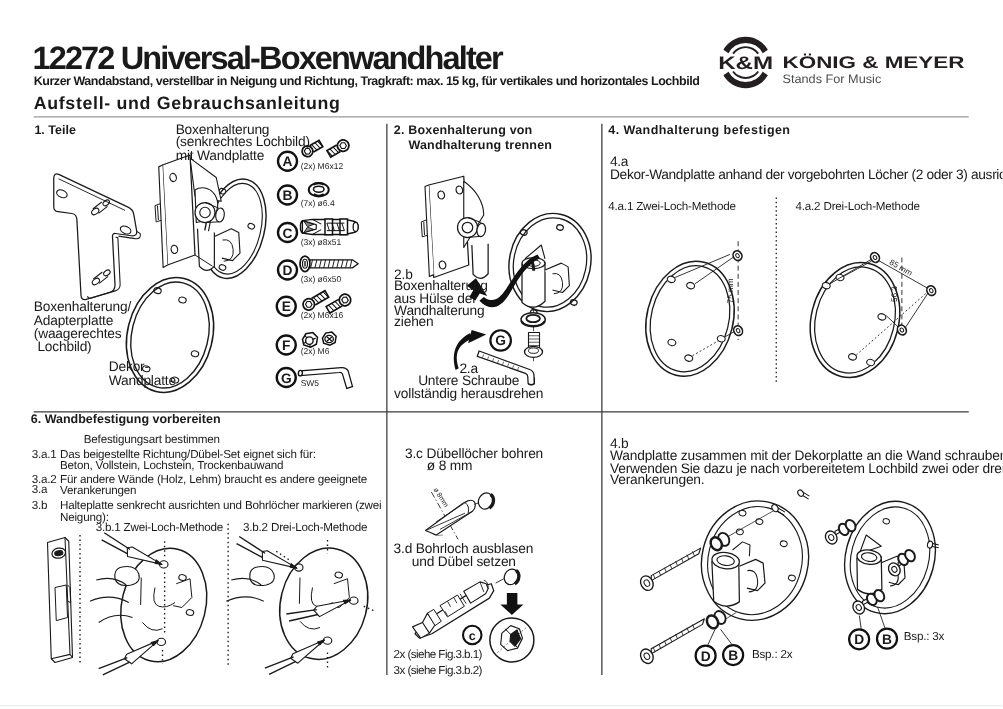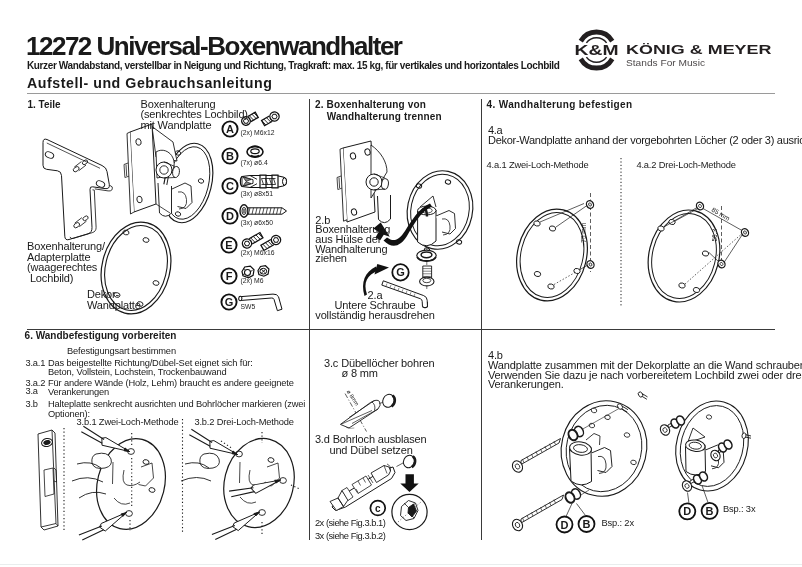--- a/index.html
+++ b/index.html
@@ -60,21 +60,21 @@
 <div class="abs t2" style="left:25.4px;top:346.3px;margin-top:40px;">3.a</div>
 <div class="abs t2" style="left:48px;top:346.3px;margin-left:19px;">Befestigungsart bestimmen</div>
 <div class="abs t2" style="left:25.4px;top:358.3px;">3.a.1</div>
 <div class="abs t2" style="left:48px;top:358.3px;">Das beigestellte Richtung/Dübel-Set eignet sich für:</div>
 <div class="abs t2" style="left:48px;top:367.4px;">Beton, Vollstein, Lochstein, Trockenbauwand</div>
 <div class="abs t2" style="left:25.4px;top:378.1px;">3.a.2</div>
 <div class="abs t2" style="left:48px;top:378.1px;">Für andere Wände (Holz, Lehm) braucht es andere geeignete</div>
 <div class="abs t2" style="left:48px;top:387px;">Verankerungen</div>
 <div class="abs t2" style="left:25.4px;top:399px;">3.b</div>
 <div class="abs t2" style="left:48px;top:399px;">Halteplatte senkrecht ausrichten und Bohrlöcher markieren (zwei</div>
-<div class="abs t2" style="left:48px;top:408.7px;">Optionen):</div>
+<div class="abs t2" style="left:48px;top:408.7px;">Neigung):</div>
 <div class="abs t2" style="left:76.5px;top:416.6px;">3.b.1 Zwei-Loch-Methode</div>
 <div class="abs t2" style="left:194.4px;top:416.6px;">3.b.2 Drei-Loch-Methode</div>
 
 <div class="abs t" style="left:324px;top:357.6px;line-height:10.5px;">3.c Dübellöcher bohren<br>&nbsp;&nbsp;&nbsp;&nbsp;&nbsp;&nbsp;ø 8 mm</div>
 <div class="abs t" style="left:314.9px;top:434.4px;line-height:10.6px;">3.d Bohrloch ausblasen<br>&nbsp;&nbsp;&nbsp;&nbsp;&nbsp;und Dübel setzen</div>
 <div class="abs t3" style="left:314.9px;top:517.4px;letter-spacing:-0.45px;">2x (siehe Fig.3.b.1)<br>3x (siehe Fig.3.b.2)</div>
 
 <div class="abs t" style="left:488px;top:351.1px;line-height:9.75px;">4.b<br>Wandplatte zusammen mit der Dekorplatte an die Wand schrauben.<br>Verwenden Sie dazu je nach vorbereitetem Lochbild zwei oder drei<br>Verankerungen.</div>
 <div class="abs t2" style="left:601.5px;top:518.4px;">Bsp.: 2x</div>
 <div class="abs t2" style="left:723px;top:504.2px;">Bsp.: 3x</div>

